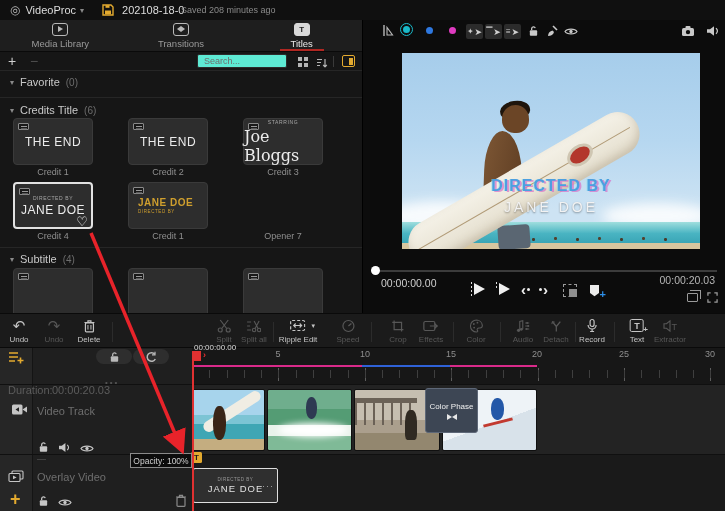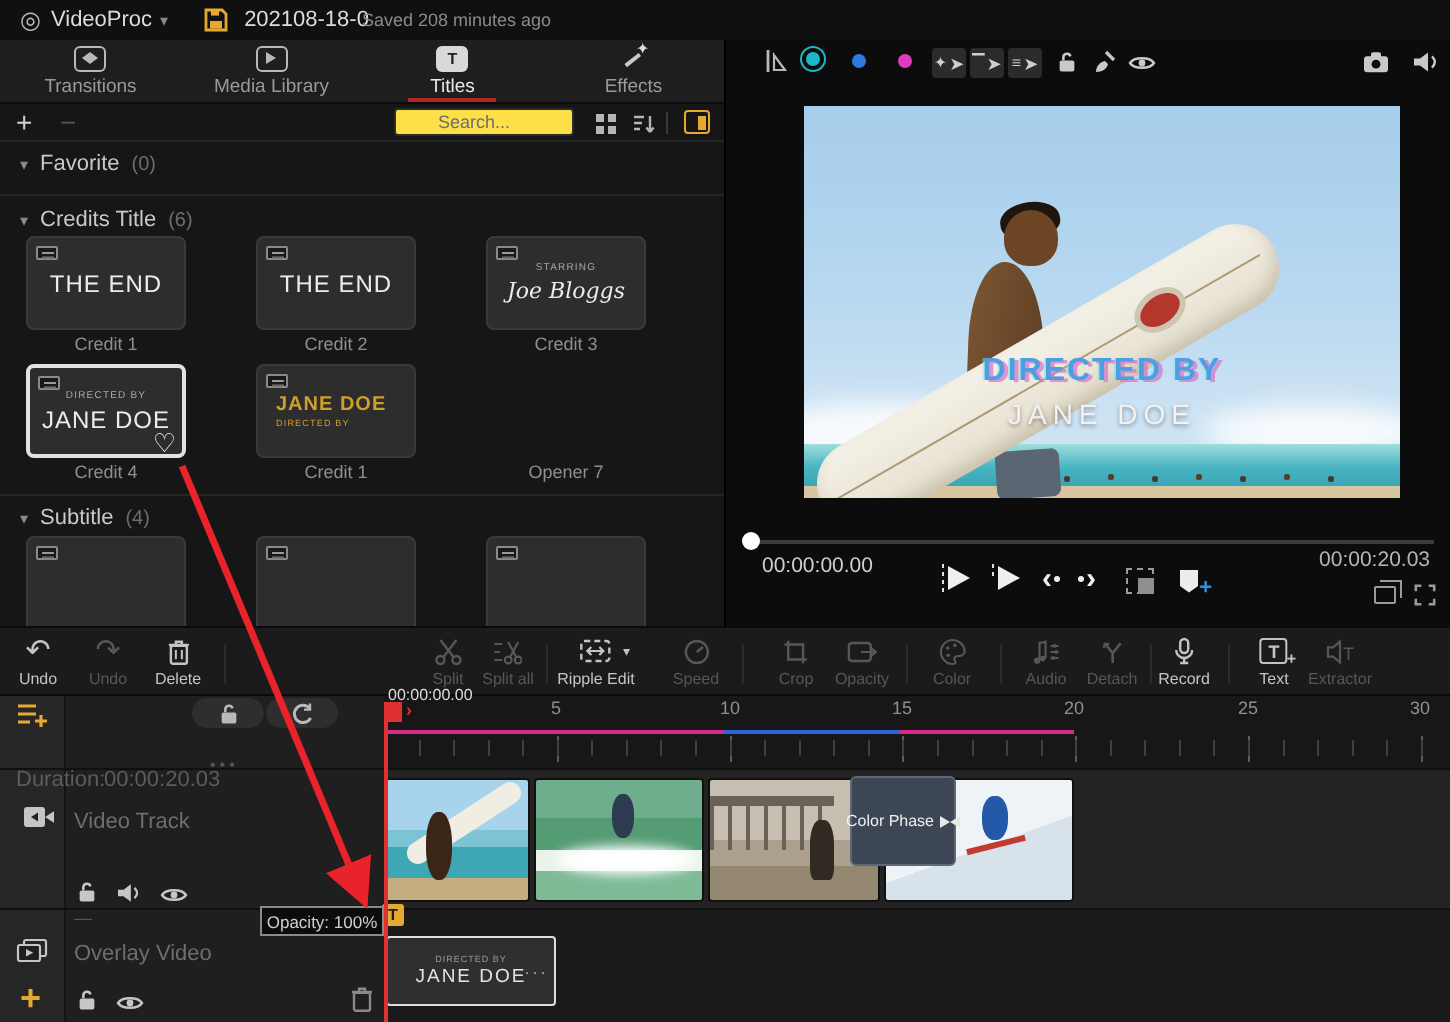--- a/index.html
+++ b/index.html
@@ -31,41 +31,41 @@
   .bowtie i{display:block;width:0;height:0}
   .bowtie .l{border-right:4px solid #b9b9b9;border-top:3px solid transparent;border-bottom:3px solid transparent}
   .bowtie .r{border-left:4px solid #b9b9b9;border-top:3px solid transparent;border-bottom:3px solid transparent}
   .wand{position:relative;width:16px;height:13px}
   .wand::before{content:"";position:absolute;left:3px;top:6px;width:9px;height:2.4px;background:#c9c9c9;transform:rotate(-38deg)}
   .wand::after{content:"✦";position:absolute;right:0px;top:-3px;font-size:8px;color:#dcdcdc}
 
   .lib-bar{position:absolute;left:0;top:32px;width:362px;height:18px}
   .lb-plus{position:absolute;left:8px;top:1px;font-size:14px;color:#d0d0d0}
   .lb-minus{position:absolute;left:30px;top:1px;font-size:14px;color:#4f4f4f}
-  .search{position:absolute;left:197px;top:2px;width:90px;height:14px;background:#fde047;border:1px solid #2b2b2b;border-radius:2px;color:#777;font-size:9px;padding:0 21px;outline:none}
+  .search{position:absolute;left:197px;top:2px;width:90px;height:14px;background:#5eead4;border:1px solid #2b2b2b;border-radius:2px;color:#777;font-size:9px;padding:0 6px;outline:none}
   .search::placeholder{color:#6e6e6e}
   .grid-ic{position:absolute;left:298px;top:5px;width:4px;height:4px;background:#b5b5b5;box-shadow:6px 0 #b5b5b5,0 6px #b5b5b5,6px 6px #b5b5b5}
   .sort-ic{position:absolute;left:316px;top:3px}
   .vdiv{position:absolute;left:333px;top:4px;width:1px;height:11px;background:#3a3a3a}
   .collapse-ic{position:absolute;left:342px;top:3px;width:13px;height:12px;border:1.6px solid #e3aa2f;border-radius:2px}
   .collapse-ic::after{content:"";position:absolute;right:1.5px;top:1.5px;bottom:1.5px;width:4px;background:#e3aa2f}
 
   .sec-div{position:absolute;left:0;width:362px;height:1px;background:#262626}
   .sec-head{position:absolute;left:10px;height:14px;display:flex;align-items:center;gap:6px}
   .sec-caret{font-size:8px;color:#8a8a8a}
   .sec-name{font-size:11px;color:#c9c9c9}
   .sec-count{font-size:10px;color:#6d6d6d}
 
   .t-card{position:absolute;width:80px;height:47px;background:#2d2d2d;border:1px solid #3a3a3a;border-radius:4px;display:flex;flex-direction:column;align-items:center;justify-content:center;overflow:visible}
   .t-card.sel{border:2px solid #e2e2e2}
   .badge{position:absolute;left:4px;top:4px;width:11px;height:7px;background:#191919;border:1px solid #8a8a8a;border-radius:1px}
   .badge::after{content:"";position:absolute;left:1.5px;top:1.5px;width:6px;height:1.2px;background:#9a9a9a;box-shadow:0 2.2px #6a6a6a}
   .c-big{font-size:12px;color:#ececec;letter-spacing:.5px}
   .c-small{font-size:5px;color:#a8a8a8;letter-spacing:.6px;margin-bottom:2px}
-  .c-script{font-family:"DejaVu Serif",serif;font-style:italic;font-size:11px;color:#ececec}
+  .c-script{font-family:"DejaVu Serif",serif;font-size:16px;color:#ececec}
   .c-date{font-size:5.5px;color:#b5b5b5;margin-top:3px}
   .gold .c-big,.gold .c-small{color:#cf9f2e}
   .gold{align-items:flex-start;padding-left:9px}
   .gold .c-big{font-size:10px;font-weight:bold;margin-bottom:1px}
   .gold .c-small{margin:0;font-size:4.5px}
   .heart{position:absolute;right:3px;bottom:-2px;font-size:13px;color:#f0f0f0}
   .c-label{position:absolute;width:80px;text-align:center;font-size:9px;color:#8f8f8f}
   .sub-cap{position:absolute;bottom:4px;left:3px;right:3px;text-align:center;font-size:4px;color:#c9c9c9;white-space:nowrap;overflow:hidden}
 
   
@@ -142,21 +142,21 @@
   .c2{background:linear-gradient(180deg,#6fae8d 0 32%,#549c74 32% 58%,#e9f3eb 58% 76%,#7fba97 76%)}
   .c2 .mman{position:absolute;left:38px;top:7px;width:11px;height:22px;background:#2e3a52;border-radius:45%}
   .c2 .foam{position:absolute;left:10px;top:33px;width:70px;height:14px;background:#fff;border-radius:50%;filter:blur(3px)}
   .c3{background:linear-gradient(180deg,#c6beb0 0 50%,#ab9f8d 50% 72%,#93876f 72%)}
   .c3 .pier{position:absolute;left:0;top:8px;width:62px;height:5px;background:#6b6156}
   .c3 .posts{position:absolute;left:0;top:13px;width:62px;height:22px;background:repeating-linear-gradient(90deg,#6b6156 0 2px,transparent 2px 9px)}
   .c3 .mman{position:absolute;right:22px;top:20px;width:12px;height:30px;background:#302a22;border-radius:40% 40% 20% 20%}
   .c4{background:linear-gradient(160deg,#eef3f7 0 55%,#d8e2ea 55%)}
   .c4 .mman{position:absolute;left:48px;top:8px;width:13px;height:22px;background:#2458a8;border-radius:45%}
   .c4 .ski{position:absolute;left:40px;top:31px;width:30px;height:3px;background:#c23a30;transform:rotate(-14deg)}
-  .transition-box{position:absolute;left:425px;top:40px;width:53px;height:45px;background:#3d4654;border:1px solid #5e6878;border-radius:3px;z-index:6;display:flex;align-items:center;justify-content:center;gap:3px}
+  .transition-box{position:absolute;left:425px;top:40px;width:53px;height:45px;background:#3d4654;border:1px solid #5e6878;border-radius:3px;z-index:6;display:flex;flex-direction:column;align-items:center;justify-content:center;gap:3px}
   .transition-box .tlabel{font-size:8px;color:#f0f0f0;white-space:nowrap}
   .tbow{display:flex}
   .tbow i{display:block;width:0;height:0}
   .tbow .l{border-left:5px solid #e8e8e8;border-top:3.5px solid transparent;border-bottom:3.5px solid transparent}
   .tbow .r{border-right:5px solid #e8e8e8;border-top:3.5px solid transparent;border-bottom:3.5px solid transparent}
   .ovl-clip{position:absolute;left:193px;top:120px;width:85px;height:35px;background:#2f2f2f;border:1px solid #dedede;border-radius:2px;display:flex;flex-direction:column;align-items:center;justify-content:center;z-index:10}
   .ovl-clip .l1{font-size:4.5px;color:#9a9a9a;letter-spacing:.5px}
   .ovl-clip .l2{font-size:9.5px;color:#e2e2e2;letter-spacing:1px;margin-top:1px}
   .ovl-clip .dots{position:absolute;right:3px;top:50%;transform:translateY(-50%);color:#aaa;font-size:9px;letter-spacing:1px}
   .t-badge{position:absolute;left:191px;top:104px;width:11px;height:11px;background:#e3aa2f;border-radius:1.5px;color:#1d1d1d;font-size:8px;font-weight:bold;display:flex;align-items:center;justify-content:center;z-index:11}
@@ -186,40 +186,36 @@
     </span>
     <span class="proj">202108-18-0</span>
     <span class="saved">Saved 208 minutes ago</span>
   </header>
 
   <section class="left-panel">
 
     <nav class="tabstrip">
       <div class="tab">
         <span class="tab-ic">
+            <span class="tri-r"></span>
+          </span>
+        <span class="tab-label">Media Library</span>
+      </div>
+      <div class="tab">
+        <span class="tab-ic">
             <span class="bowtie">
               <i class="l"></i>
               <i class="r"></i>
             </span>
           </span>
         <span class="tab-label">Transitions</span>
       </div>
-      <div class="tab">
-        <span class="tab-ic">
-            <span class="tri-r"></span>
-          </span>
-        <span class="tab-label">Media Library</span>
-      </div>
       <div class="tab active">
         <span class="tab-ic filled">T</span>
         <span class="tab-label">Titles</span>
-      </div>
-      <div class="tab">
-        <span class="wand"></span>
-        <span class="tab-label">Effects</span>
       </div>
     </nav>
 
     <div class="lib-bar">
       <span class="lb-plus">+</span>
       <span class="lb-minus">−</span>
       <input class="search" placeholder="Search..." style="">
       <span class="grid-ic"></span>
       <span class="sort-ic">
         <svg width="12" height="12" viewBox="0 0 12 12">
@@ -485,21 +481,21 @@
         </span>
       <span class="lb">Crop</span>
     </div>
     <div class="tb-btn dim" style="left:431px">
       <span class="ic">
           <svg width="16" height="14" viewBox="0 0 16 13">
             <rect x="1" y="2" width="11" height="9" rx="1.5" fill="none" stroke="currentColor" stroke-width="1.2"></rect>
             <path d="M7 6.5h7M11.5 4L14.5 6.5 11.5 9" stroke="currentColor" fill="none" stroke-width="1.1"></path>
           </svg>
         </span>
-      <span class="lb">Opacity</span>
+      <span class="lb">Effects</span>
     </div>
     <span class="tb-sep" style="left:453px"></span>
     <div class="tb-btn dim" style="left:476px">
       <span class="ic">
           <svg width="14" height="14" viewBox="0 0 14 14">
             <path d="M7 1a6 6 0 1 0 0 12c1.6 0 1.5-1.1.9-1.9-.6-.9.2-2.1 1.6-2.1h1a2.6 2.6 0 0 0 2.4-2.6A6 6 0 0 0 7 1z" fill="none" stroke="currentColor" stroke-width="1.1"></path>
             <circle cx="4.4" cy="5" r="0.9" fill="currentColor"></circle>
             <circle cx="8" cy="3.7" r="0.9" fill="currentColor"></circle>
             <circle cx="4.7" cy="8.6" r="0.9" fill="currentColor"></circle>
           </svg>

